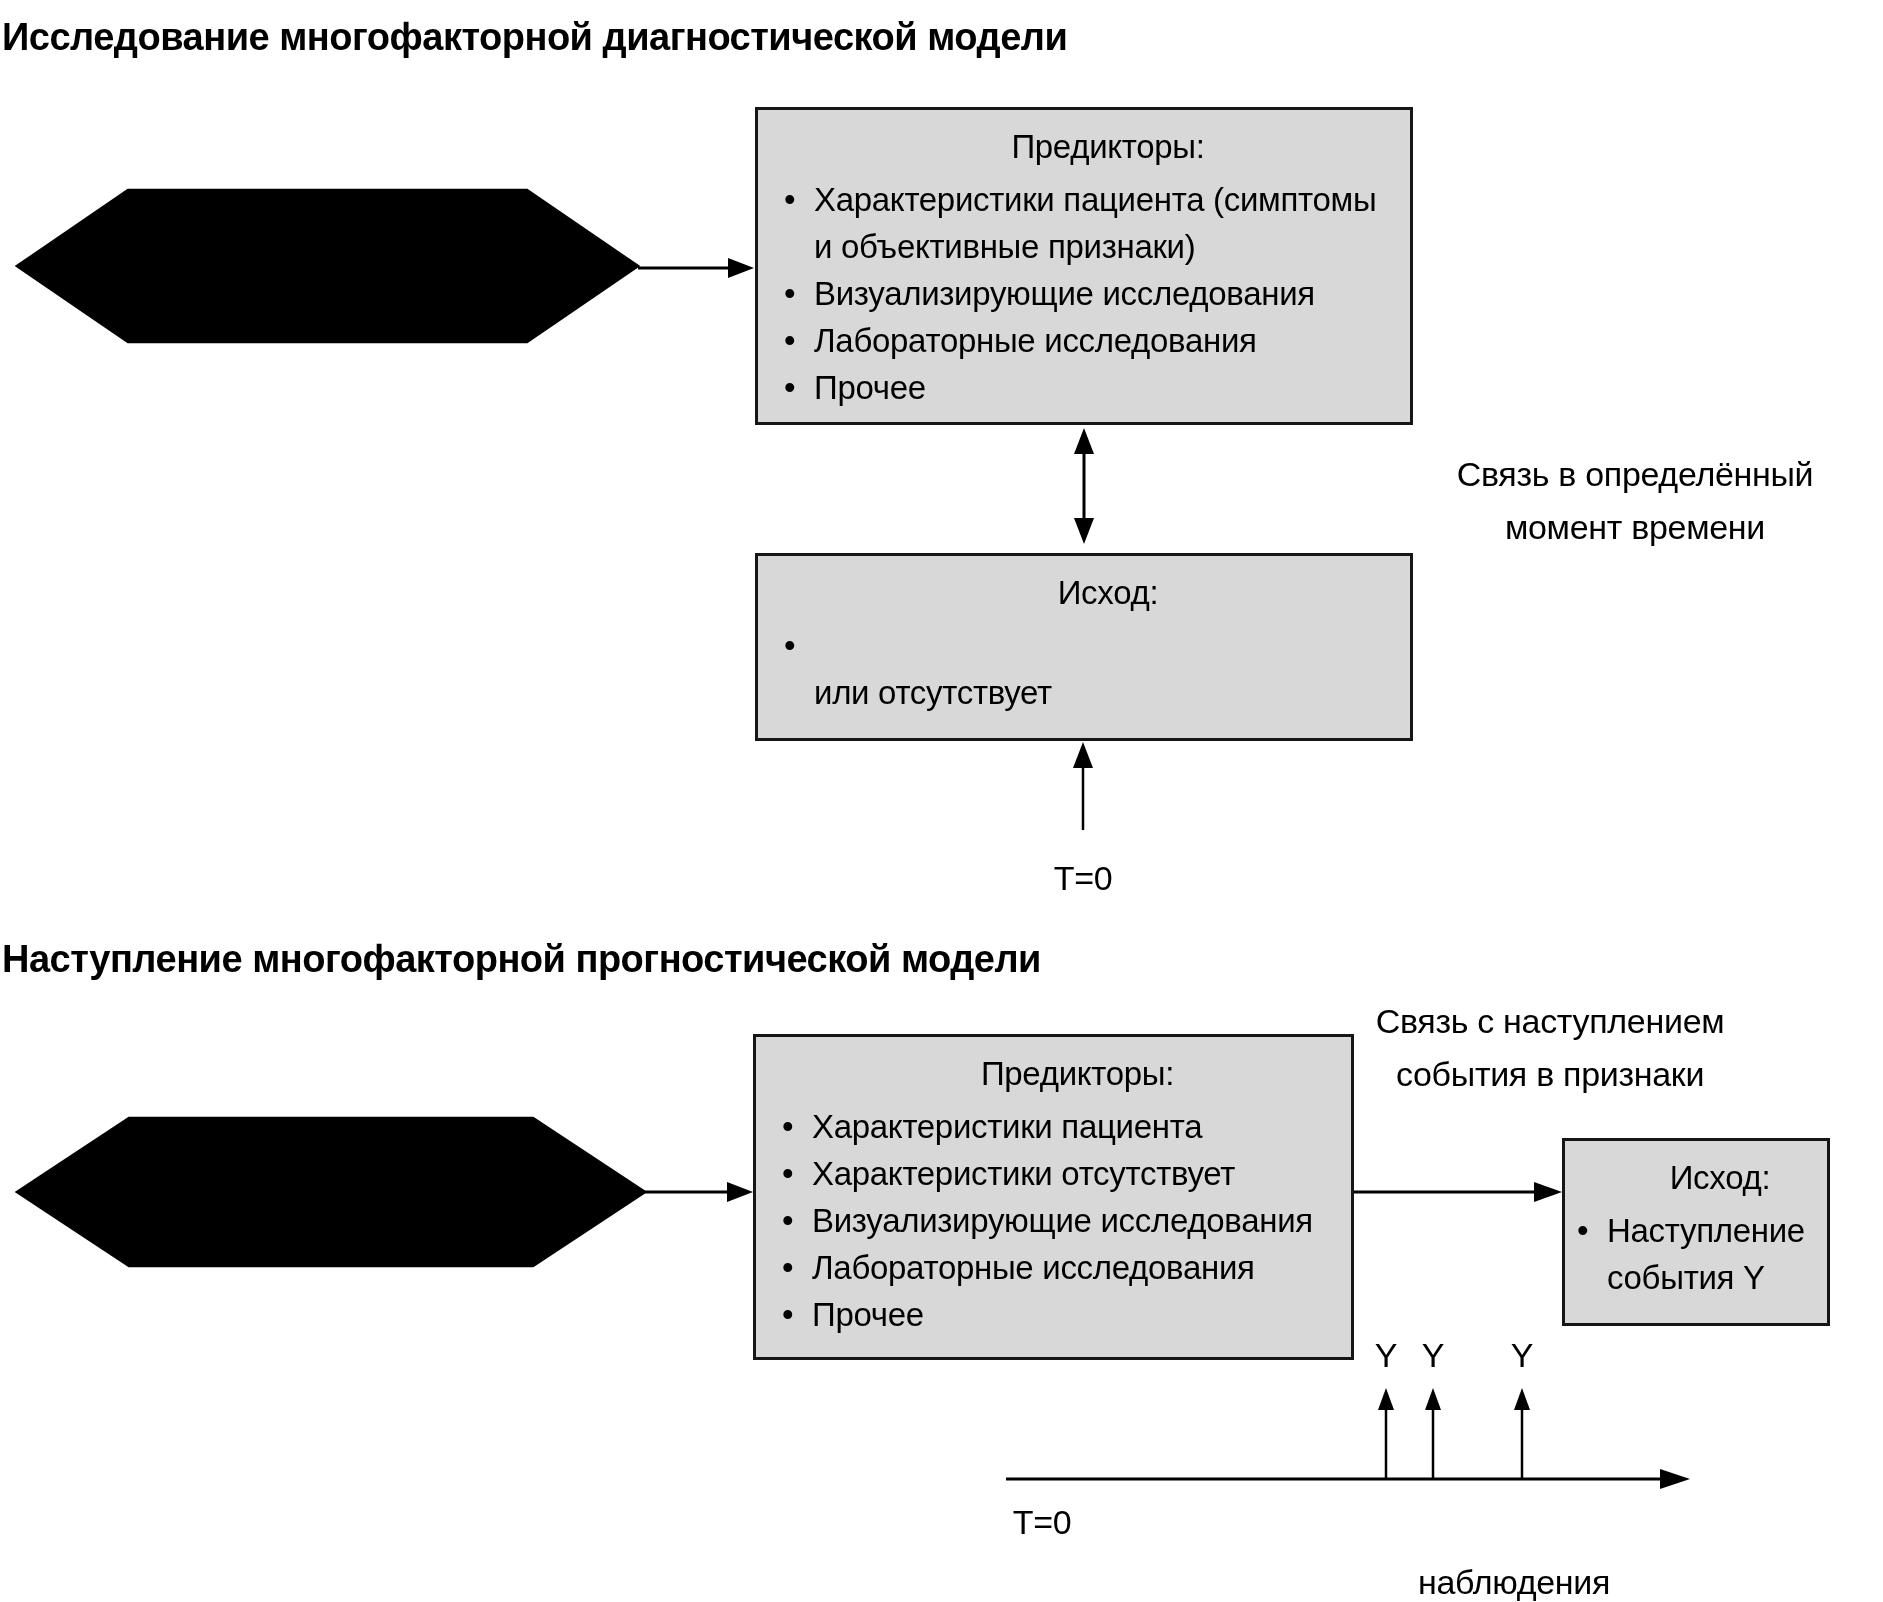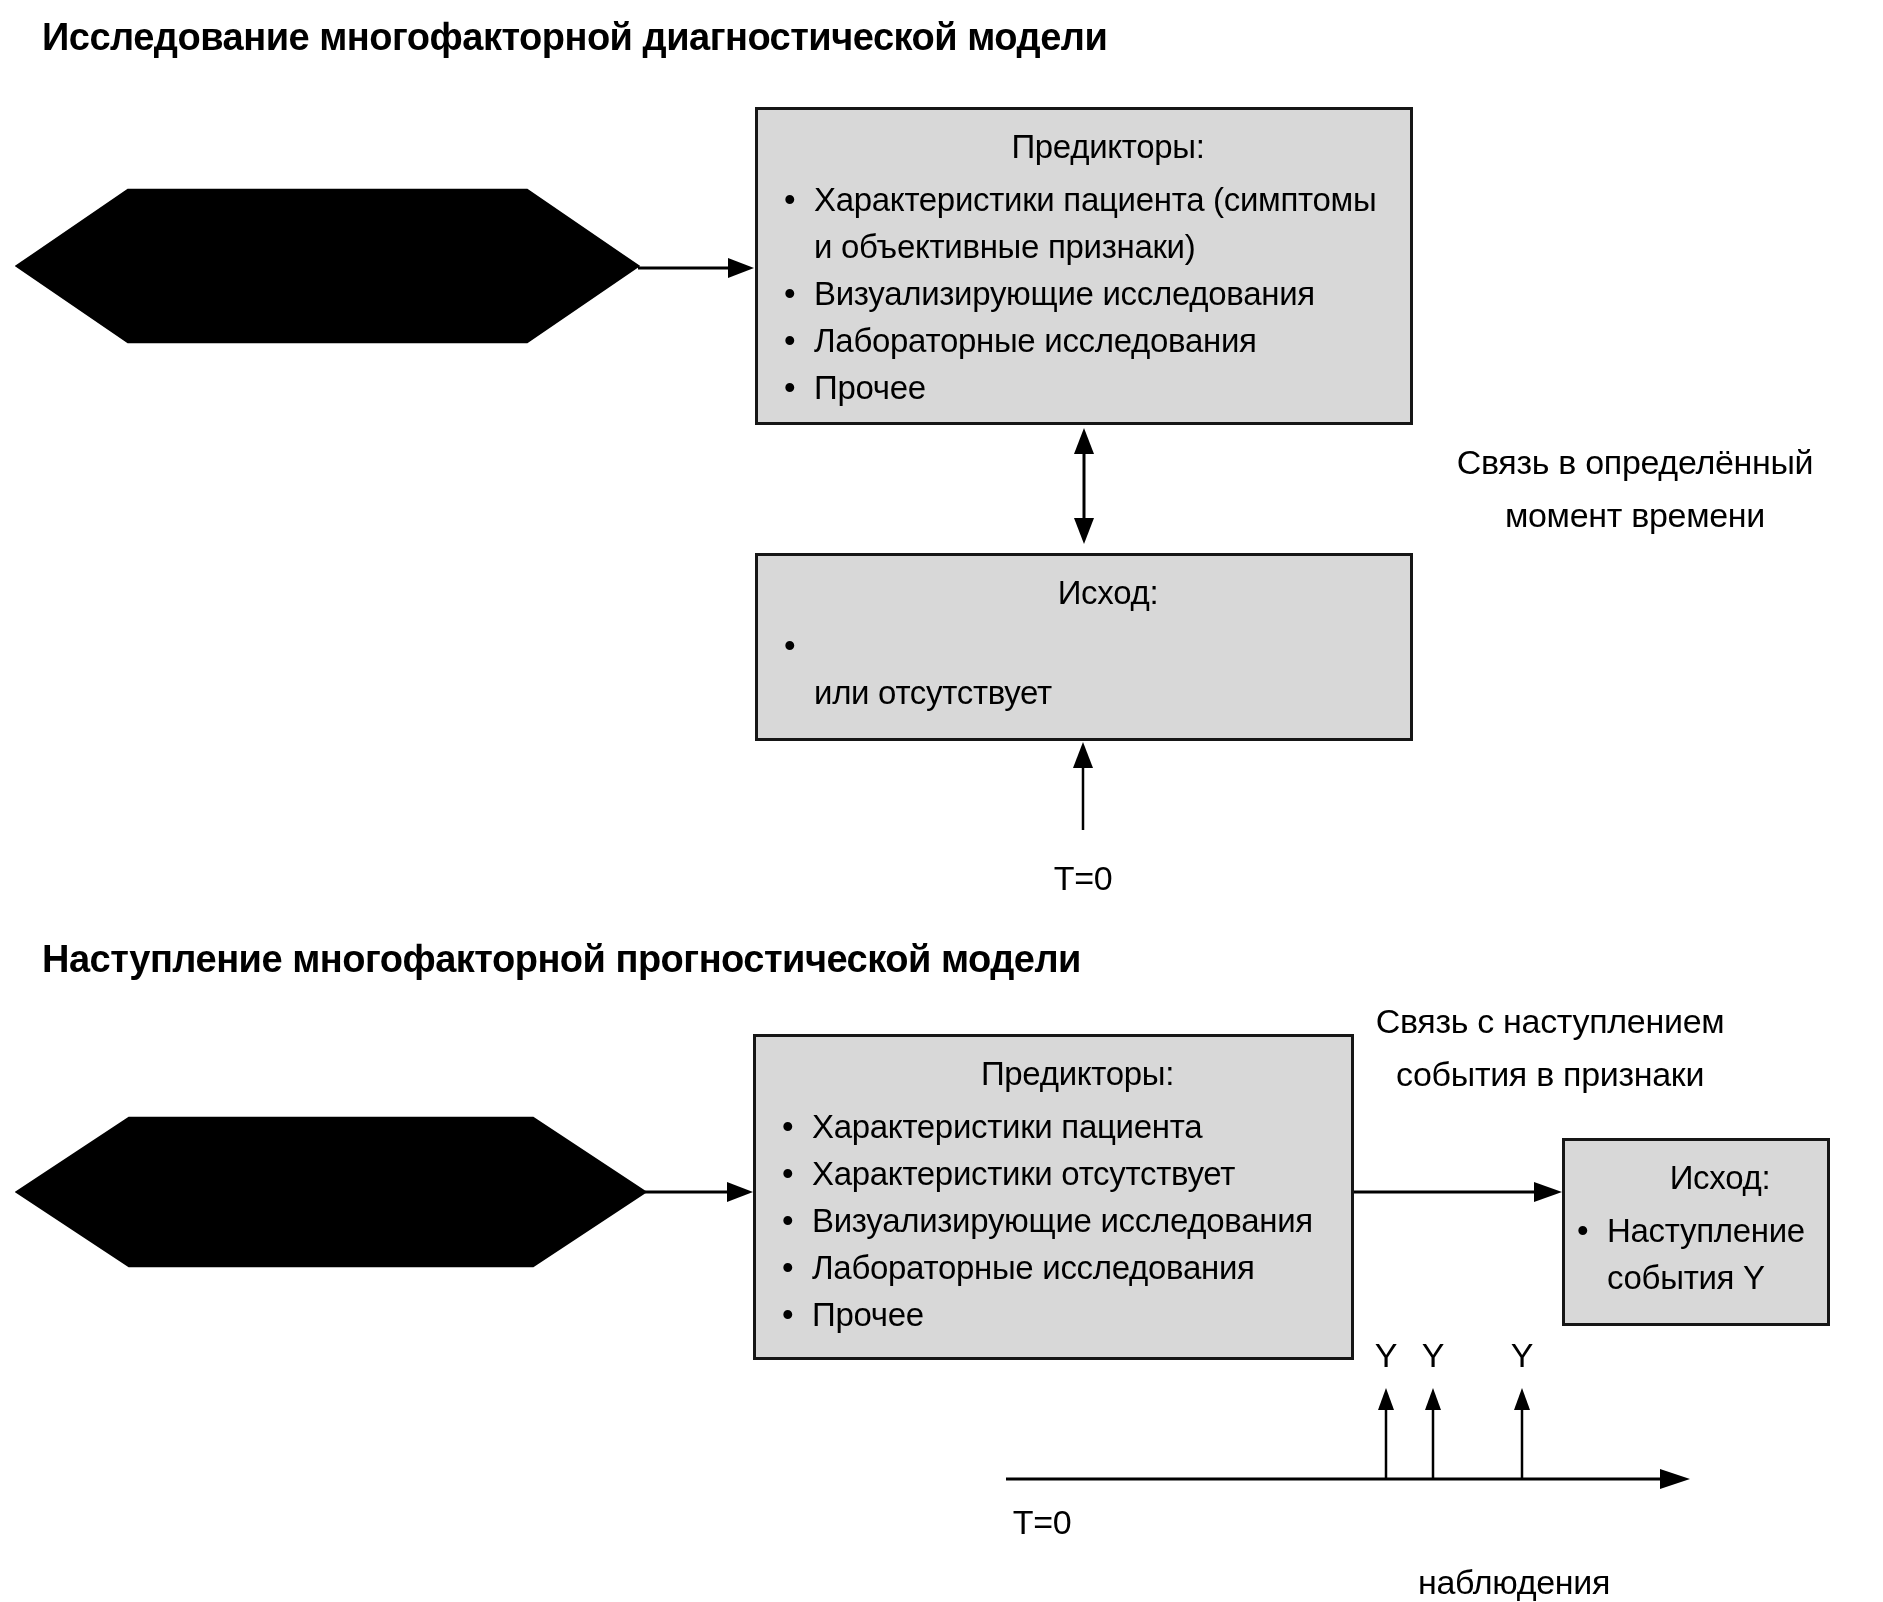--- a/index.html
+++ b/index.html
@@ -1,19 +1,19 @@
 <!DOCTYPE html>
 <html lang="ru"><head>
 <meta charset="utf-8">
 <style>
   html,body{margin:0;padding:0;background:#ffffff;}
   body{font-family:"Liberation Sans","DejaVu Sans",sans-serif;color:#000;letter-spacing:-0.3px;}
   #canvas{position:relative;width:1883px;height:1602px;background:#ffffff;overflow:hidden;}
   .abs{position:absolute;}
-  .title{font-weight:700;font-size:38px;line-height:46px;letter-spacing:-0.5px;white-space:nowrap;margin-left:40px;}
+  .title{font-weight:700;font-size:38px;line-height:46px;letter-spacing:-0.5px;white-space:nowrap;}
   .box{background:#d8d8d8;border:3px solid #161616;box-sizing:border-box;font-size:33px;}
   .box-head{margin-top:14px;text-align:center;font-size:33px;line-height:46px;padding-left:48px;}
   .box ul{margin:6px 0 0;padding:0 8px 0 26px;list-style:none;font-size:33px;line-height:47px;}
   .box li{display:flex;align-items:flex-start;}
   .blt{width:30px;flex:0 0 30px;}
   .txt{flex:1;}
   .hex-wrap{position:absolute;}
   .hex-wrap svg{display:block;}
   .hex-label{position:absolute;left:0;top:0;right:0;bottom:0;display:flex;align-items:center;justify-content:center;text-align:center;font-size:33px;line-height:52px;}
   .lbl{text-align:center;font-size:34px;line-height:53px;}
@@ -74,21 +74,21 @@
   </div>
 
   <div class="abs" style="left:1070px;top:428px;">
     <svg width="28" height="116">
       <line x1="14" y1="24" x2="14" y2="92" stroke-width="3"></line>
       <polygon points="14,0 4,26 24,26"></polygon>
       <polygon points="14,116 4,90 24,90"></polygon>
     </svg>
   </div>
 
-  <div class="abs lbl" style="left:1440px;top:436px;width:390px;">
+  <div class="abs lbl" style="left:1440px;top:448px;width:390px;">
     <span>Связь в определённый</span><br>
     <span>момент времени</span>
   </div>
 
   <div class="abs box" style="left: 755px; top: 553px; width: 658px; height: 188px; background: rgb(216, 216, 216); border-color: rgb(22, 22, 22);">
     <div class="box-head">Исход:</div>
     <ul>
       <li>
         <span class="blt">•</span>
         <span class="txt">

